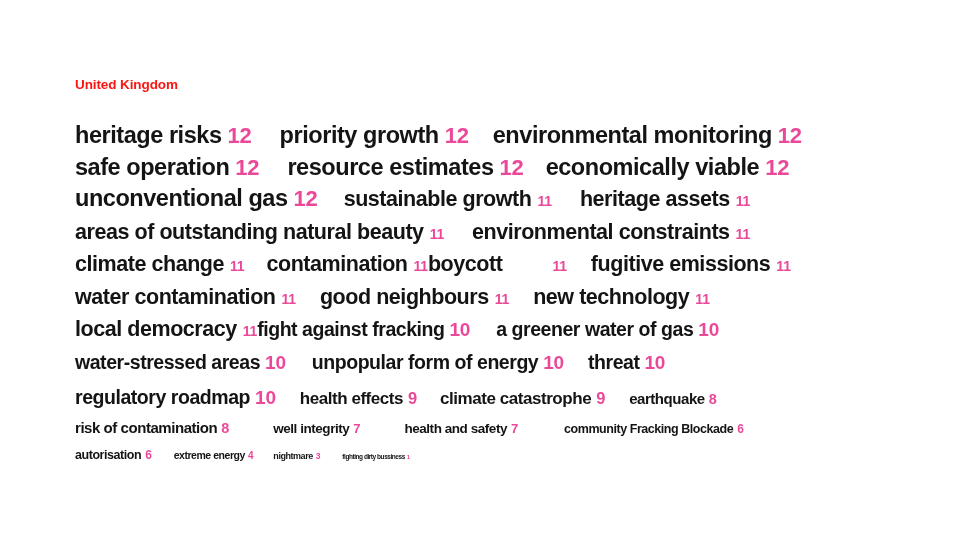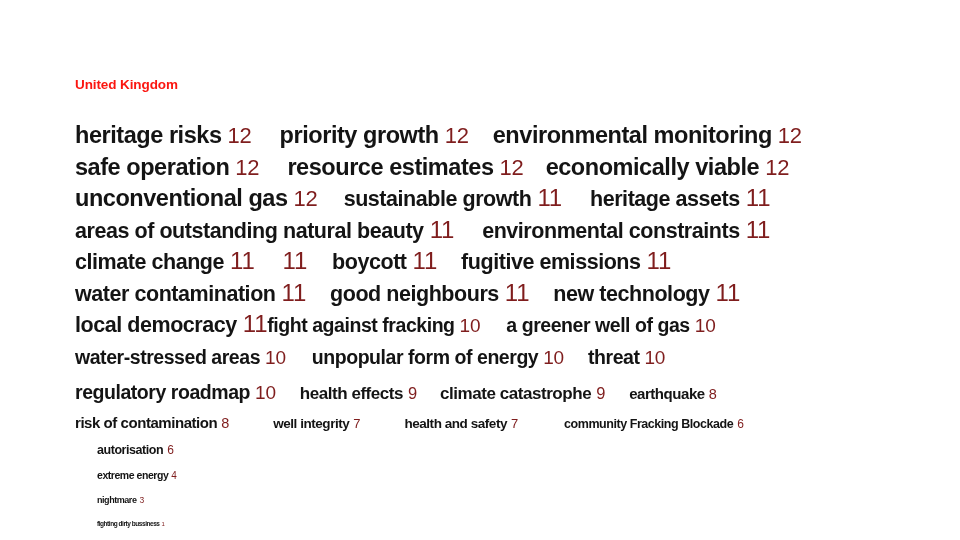--- a/index.html
+++ b/index.html
@@ -59,32 +59,32 @@
     white-space: nowrap;
   }
 
   .term {
     font-weight: bold;
     color: #141414;
     letter-spacing: -0.45px;
   }
 
   .count {
-    font-weight: normal;
-    color: #7f1d1d;
+    font-weight: bold;
+    color: #ec4899;
     letter-spacing: -0.2px;
   }
 
   
   .tier-12 { font-size: 23.5px; line-height: 30.5px; }
   .tier-12 .count { font-size: 22px; margin-left: 6px; }
   .tier-12 + .tier-12 { margin-left: 0; }
 
   .tier-11 { font-size: 21.5px; line-height: 30.5px; }
-  .tier-11 .count { font-size: 24px; margin-left: 6px; }
+  .tier-11 .count { font-size: 14px; margin-left: 6px; }
 
   .tier-10 { font-size: 19.5px; line-height: 30.5px; }
   .tier-10 .count { font-size: 19px; margin-left: 5px; }
 
   .tier-9 { font-size: 17px; line-height: 28px; }
   .tier-9 .count { font-size: 16.5px; margin-left: 5px; }
 
   .tier-8 { font-size: 15px; line-height: 28px; }
   .tier-8 .count { font-size: 14.5px; margin-left: 4px; }
 
@@ -102,21 +102,21 @@
 
   .tier-1 { font-size: 6.5px; line-height: 24px; }
   .tier-1 .count { font-size: 6px; margin-left: 2px; }
 
   
   .row-0 { margin-top: 0; }
   .row-1, .row-2, .row-3, .row-4,
   .row-5, .row-6, .row-7 { margin-top: 0px; }
   .row-8 { margin-top: 4px; }
   .row-9 { margin-top: 0px; gap: 22px; }
-  .row-10 { margin-top: 0px; flex-direction: column; }
+  .row-10 { margin-top: 0px; }
 </style>
 </head>
 <body>
 
 <div id="canvas">
 
   <div id="title-block">
     <div id="page-title">United Kingdom</div>
   </div>
 
@@ -172,23 +172,24 @@
           <span class="term">environmental constraints</span>
           <span class="count">11</span>
         </span>
       </div>
       <div class="cloud-row row-4">
         <span class="cloud-item tier-11">
           <span class="term">climate change</span>
           <span class="count">11</span>
         </span>
         <span class="cloud-item tier-11" style="margin-left: 22px;">
-          <span class="count">11</span>
-        </span>
-        <span class="cloud-item tier-11" style="margin-left: 25px;">
+          <span class="term">contamination</span>
+          <span class="count">11</span>
+        </span>
+        <span class="cloud-item tier-11" style=" gap: 44px;">
           <span class="term">boycott</span>
           <span class="count">11</span>
         </span>
         <span class="cloud-item tier-11" style="margin-left: 24px;">
           <span class="term">fugitive emissions</span>
           <span class="count">11</span>
         </span>
       </div>
       <div class="cloud-row row-5">
         <span class="cloud-item tier-11">
@@ -207,21 +208,21 @@
       <div class="cloud-row row-6">
         <span class="cloud-item tier-11">
           <span class="term">local democracy</span>
           <span class="count">11</span>
         </span>
         <span class="cloud-item tier-10" style="">
           <span class="term">fight against fracking</span>
           <span class="count">10</span>
         </span>
         <span class="cloud-item tier-10" style="margin-left: 26px;">
-          <span class="term">a greener well of gas</span>
+          <span class="term">a greener water of gas</span>
           <span class="count">10</span>
         </span>
       </div>
       <div class="cloud-row row-7">
         <span class="cloud-item tier-10">
           <span class="term">water-stressed areas</span>
           <span class="count">10</span>
         </span>
         <span class="cloud-item tier-10" style="margin-left: 26px;">
           <span class="term">unpopular form of energy</span>

